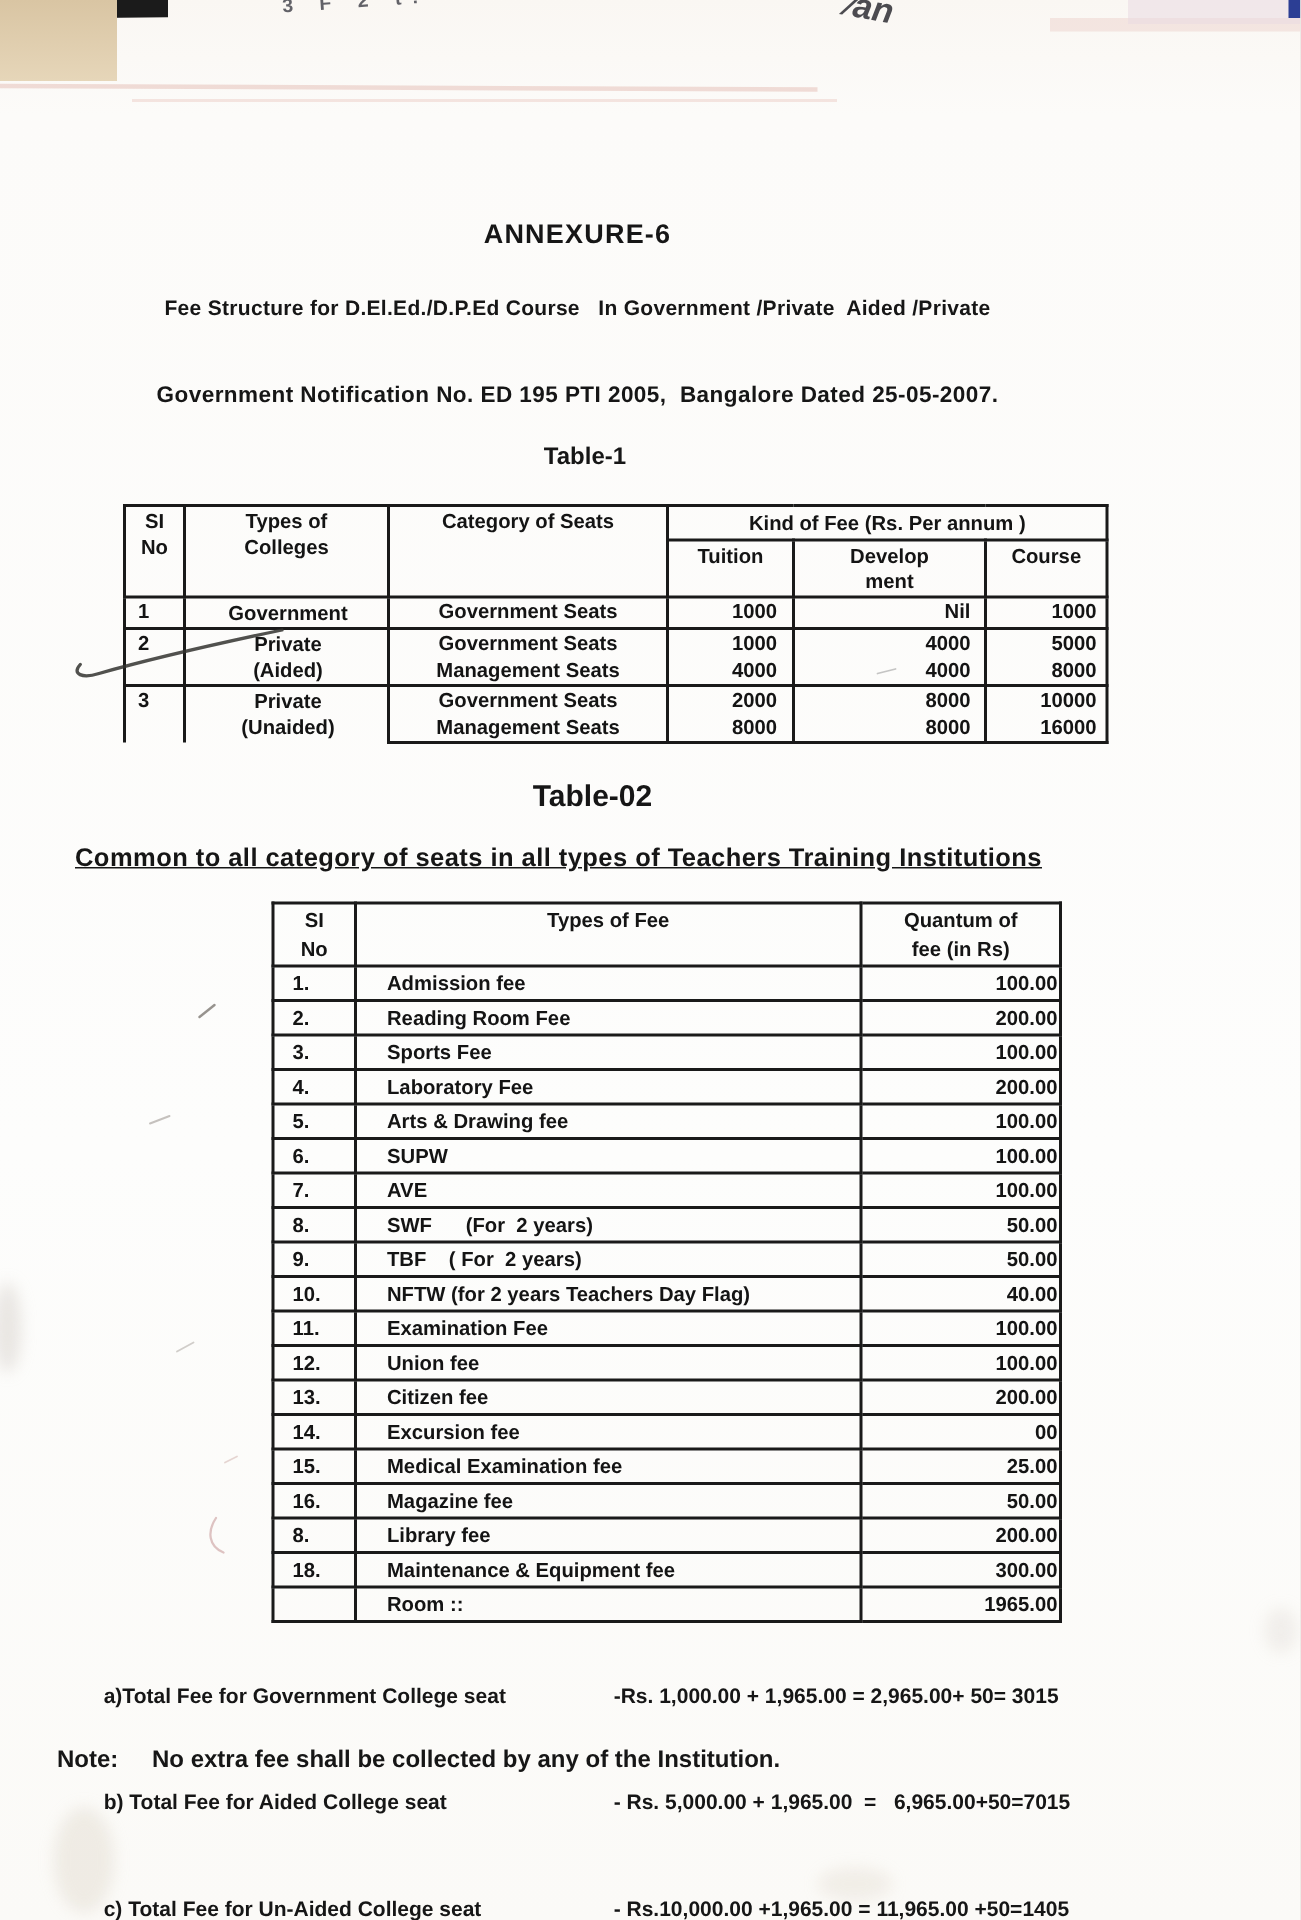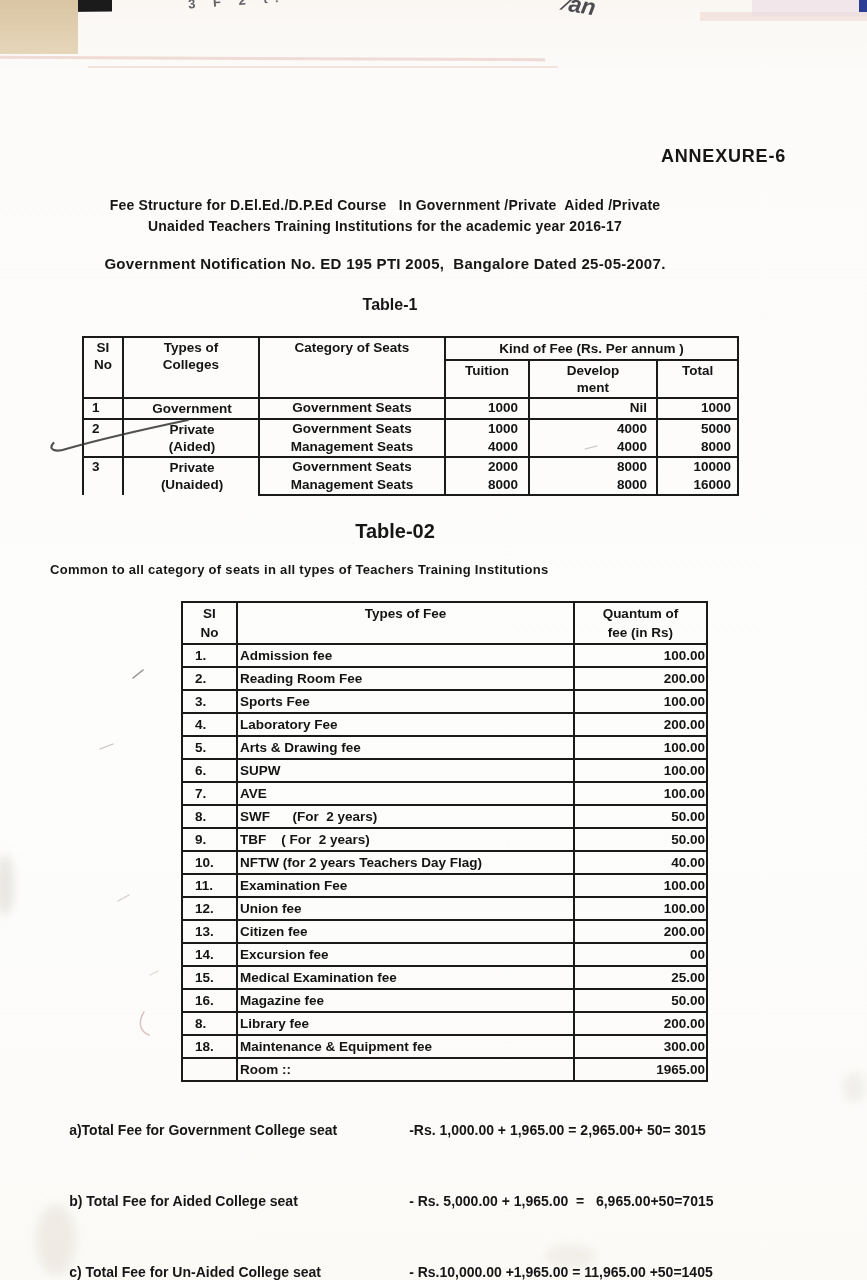--- a/index.html
+++ b/index.html
@@ -19,27 +19,27 @@
   .edgefrag{position:absolute;left:188px;top:-7px;font-size:13px;letter-spacing:7px;color:#3d3d46;transform:rotate(-4deg);opacity:.8;}
   .handmark{position:absolute;left:565px;top:-8px;font-size:23px;font-style:italic;color:#2e2e34;transform:rotate(10deg);opacity:.85;}
   .smudge{position:absolute;border-radius:50%;filter:blur(5px);}
   .sm1{left:36px;top:1205px;width:40px;height:70px;background:rgba(205,190,170,.25);}
   .sm2{left:545px;top:1245px;width:50px;height:22px;background:rgba(205,190,170,.2);}
   .sm3{left:-4px;top:855px;width:18px;height:60px;background:rgba(190,180,170,.3);}
   .sm4{left:843px;top:1072px;width:22px;height:30px;background:rgba(200,190,180,.2);}
   .penmarks{position:absolute;left:0;top:0;width:867px;height:1280px;pointer-events:none;}
 
   
-  .annexure{position:absolute;top:146px;left:16px;width:770px;text-align:right;font-size:18px;letter-spacing:.8px;}
+  .annexure{position:absolute;top:146px;left:0;width:770px;text-align:center;font-size:18px;letter-spacing:.8px;}
   .subtitle{position:absolute;top:195px;left:25px;width:720px;text-align:center;font-size:14px;line-height:21px;letter-spacing:.2px;}
   .subtitle div{white-space:pre;}
   .notification{position:absolute;top:255px;left:25px;width:720px;text-align:center;font-size:15px;letter-spacing:.3px;white-space:pre;}
   .t1-title{position:absolute;top:296px;left:0;width:780px;text-align:center;font-size:16px;}
   .t2-title{position:absolute;top:520px;left:0;width:790px;text-align:center;font-size:20px;}
-  .t2-caption{position:absolute;top:562px;left:50px;font-size:13px;letter-spacing:.3px;}
+  .t2-caption{position:absolute;top:562px;left:50px;font-size:17px;letter-spacing:.3px;text-decoration:underline;}
 
   
   table{border-collapse:collapse;table-layout:fixed;}
   th,td{border:2px solid #1a1a1a;font-weight:700;color:#141414;overflow:hidden;}
   .pre{white-space:pre-line;}
 
   #table1{position:absolute;left:82px;top:336px;width:655px;}
   #table1 th{font-size:13.5px;line-height:17px;padding:1px 2px;vertical-align:top;text-align:center;}
   #table1 .th-fee{height:19px;vertical-align:middle;}
   #table1 td{font-size:13.5px;line-height:16px;padding:1px 4px;vertical-align:top;}
@@ -49,21 +49,21 @@
   #table1 .tu{text-align:right;padding-right:10px;}
   #table1 .dev{text-align:right;padding-right:9px;}
   #table1 .tot{text-align:right;padding-right:6px;}
   #table1 tr.gt td{border-bottom:none;}
   #table1 tr.gb td{border-top:none;}
 
   #table2{position:absolute;left:181px;top:601px;width:525px;}
   #table2 th{font-size:13.5px;line-height:19px;padding:1px 2px;text-align:center;vertical-align:top;}
   #table2 td{font-size:13.5px;height:19px;line-height:19px;padding:1px 0;}
   #table2 .sl2{text-align:left;padding-left:12px;}
-  #table2 .label2{text-align:left;padding-left:2px;white-space:pre-wrap;}
+  #table2 .label2{text-align:left;padding-left:20px;white-space:pre-wrap;}
   #table2 .amt2{text-align:right;padding-right:1px;}
 
   .summary{position:absolute;top:1089px;left:38px;font-size:14px;line-height:20px;}
   .sum-line{white-space:pre;}
   .s-label{display:inline-block;width:340px;white-space:pre;margin-top:11px;}
   .s-formula{white-space:pre;}
   .note{position:absolute;top:1165px;left:38px;font-size:16px;}
   .note-text{margin-left:18px;}
 </style>
 </head>
@@ -81,21 +81,20 @@
   <div class="edgefrag">3 F 2 t!</div>
   <div class="handmark">∕an</div>
   <div class="smudge sm1"></div>
   <div class="smudge sm2"></div>
   <div class="smudge sm3"></div>
   <div class="smudge sm4"></div>
 
   <div class="annexure">ANNEXURE-6</div>
   <div class="subtitle">
     <div>Fee Structure for D.El.Ed./D.P.Ed Course   In Government /Private  Aided /Private</div>
-    <div>Unaided Teachers Training Institutions for the academic year 2016-17</div>
   </div>
   <div class="notification">Government Notification No. ED 195 PTI 2005,  Bangalore Dated 25-05-2007.</div>
 
   <div class="t1-title">Table-1</div>
   <table id="table1">
     <colgroup>
       <col style="width:40px">
         <col style="width:136px">
         <col style="width:186px">
       <col style="width:84px">
@@ -108,21 +107,21 @@
 No</th>
         <th rowspan="2" class="pre">Types of
 Colleges</th>
         <th rowspan="2">Category of Seats</th>
         <th colspan="3" class="th-fee">Kind of Fee (Rs. Per annum )</th>
       </tr>
       <tr>
         <th>Tuition</th>
         <th class="pre">Develop
 ment</th>
-        <th>Total</th>
+        <th>Course</th>
       </tr>
     </thead>
     <tbody>
       <tr>
         <td class="sl1">1</td>
         <td class="type1">Government</td>
         <td class="cat1">Government Seats</td>
         <td class="tu">1000</td>
         <td class="dev">Nil</td>
         <td class="tot">1000</td>
@@ -303,20 +302,24 @@
 
       <div class="sum-line">
         <span class="s-label">b) Total Fee for Aided College seat</span><span class="s-formula">- Rs. 5,000.00 + 1,965.00  =   6,965.00+50=7015</span>
       </div>
 
       <div class="sum-line">
         <span class="s-label">c) Total Fee for Un-Aided College seat</span><span class="s-formula">- Rs.10,000.00 +1,965.00 = 11,965.00 +50=1405</span>
       </div>
     </div>
 
+  <div class="note">
+    <span class="note-label">Note:</span>
+    <span class="note-text">No extra fee shall be collected by any of the Institution.</span>
+  </div>
 
   <svg class="penmarks" viewBox="0 0 867 1280" xmlns="http://www.w3.org/2000/svg">
     <path d="M 188 420 C 150 428, 108 437, 66 449 C 55 452.5, 47.5 449.5, 53.5 443" fill="none" stroke="#33332f" stroke-width="2.2" stroke-linecap="round" opacity="0.85"></path>
     <path d="M 133 678 L 143 670" fill="none" stroke="#6b6560" stroke-width="1.6" stroke-linecap="round" opacity="0.7"></path>
     <path d="M 100 749 L 113 744" fill="none" stroke="#97908a" stroke-width="1.3" stroke-linecap="round" opacity="0.55"></path>
     <path d="M 118 901 L 129 895" fill="none" stroke="#9b948d" stroke-width="1.2" stroke-linecap="round" opacity="0.45"></path>
     <path d="M 144 1012 C 138 1021, 139 1031, 149 1035" fill="none" stroke="#c08a8a" stroke-width="1.5" stroke-linecap="round" opacity="0.5"></path>
     <path d="M 150 975 L 158 971" fill="none" stroke="#c49a96" stroke-width="1.2" stroke-linecap="round" opacity="0.4"></path>
     <path d="M 585 449 L 597 446" fill="none" stroke="#8d8d8d" stroke-width="1.2" stroke-linecap="round" opacity="0.5"></path>
   </svg>

